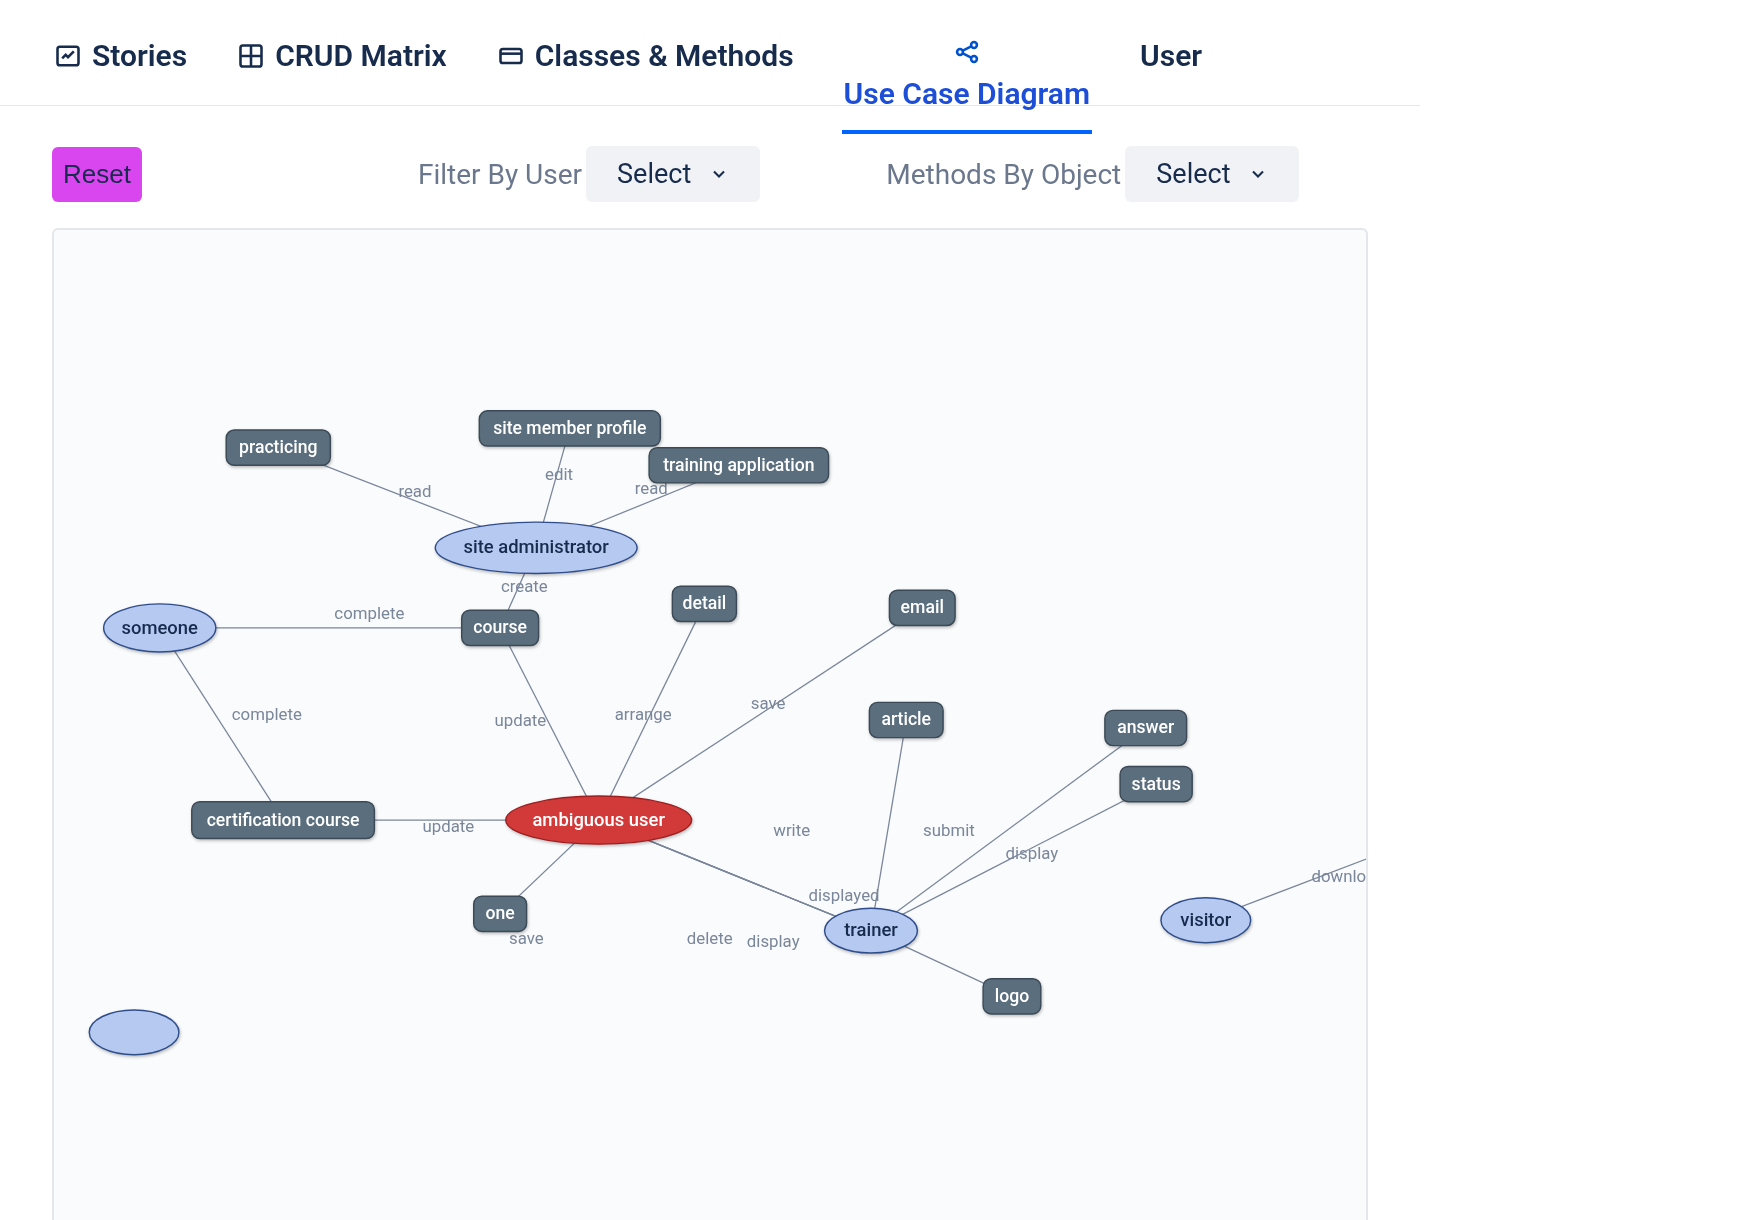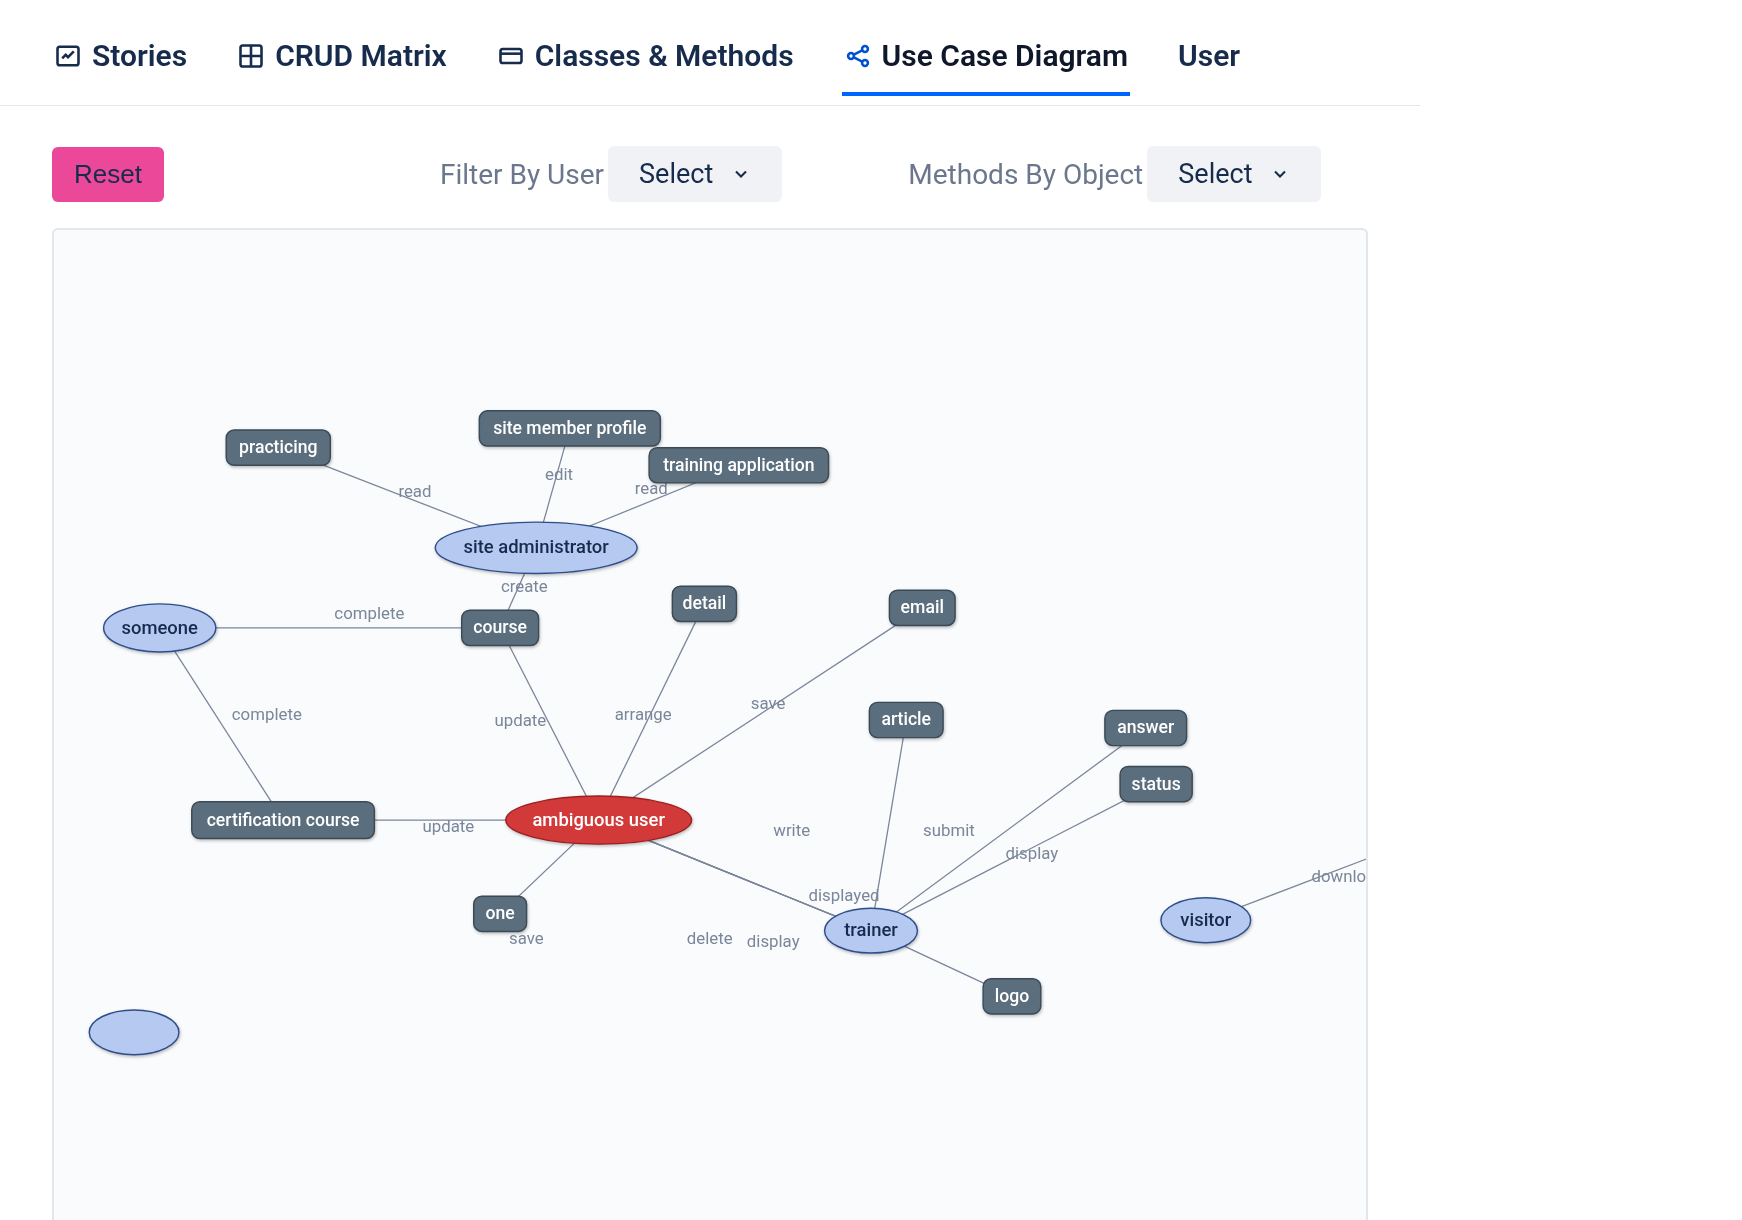--- a/index.html
+++ b/index.html
@@ -22,35 +22,35 @@
   }
   .tab {
     display: flex; align-items: center; gap: 10px;
     font-size: 30px; font-weight: 600; color: #172b4d;
     padding: 14px 2px 22px 2px;
     cursor: pointer;
     position: relative;
     white-space: nowrap;
   }
   .tab svg { width: 28px; height: 28px; fill: none; stroke: #172b4d; stroke-width: 2.2; }
-  .tab.active { color: #0f172a; }
+  .tab.active { color: #1d4ed8; flex-direction: column; }
   .tab.active svg { stroke: #0052cc; }
   .tab.active::after {
     content: ""; position: absolute; left: 0; right: 0; bottom: -1px;
     height: 4px; background: #0065ff;
   }
 
   
   .toolbar {
     display: flex; align-items: center; gap: 28px;
     padding: 40px 52px 26px 52px;
   }
   .btn {
-    background: #ec4899; border: none; border-radius: 6px;
-    padding: 12px 22px; font-size: 26px; font-weight: 500; color: #172b4d;
+    background: #d946ef; border: none; border-radius: 6px;
+    padding: 12px 11px; font-size: 26px; font-weight: 500; color: #172b4d;
     cursor: pointer;
   }
   .spacer { flex: 0 0 auto; width: 220px; }
   .filter-group { display: flex; align-items: center; gap: 4px; }
   .filter-label { font-size: 28px; color: #6b778c; }
   .select {
     background: #f1f2f5; border: none; border-radius: 6px;
     padding: 12px 31px; font-size: 27px; color: #172b4d;
     display: flex; align-items: center; gap: 18px; cursor: pointer;
   }

